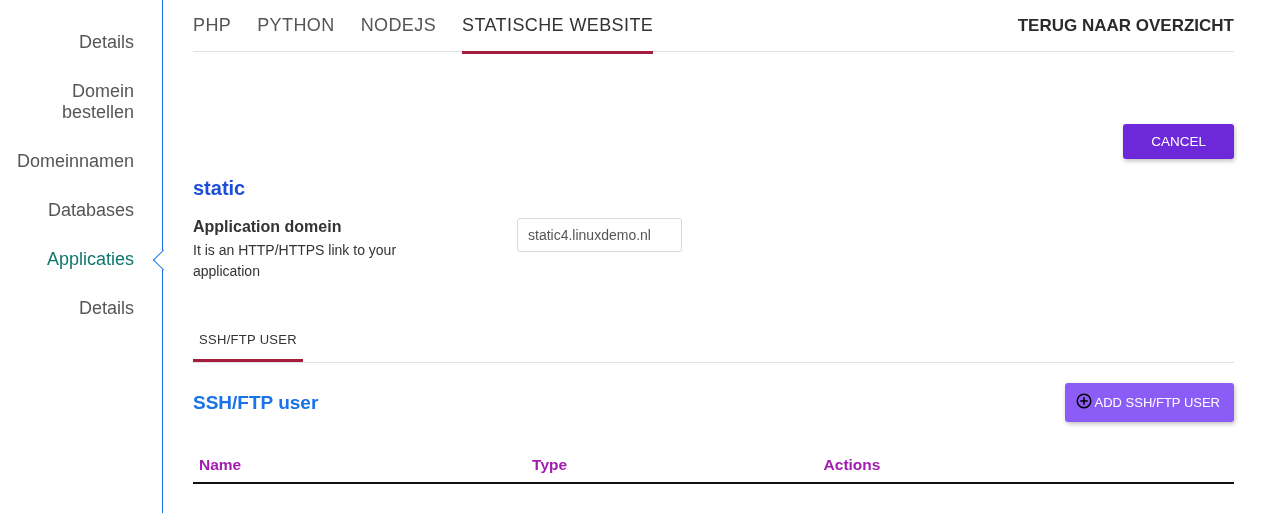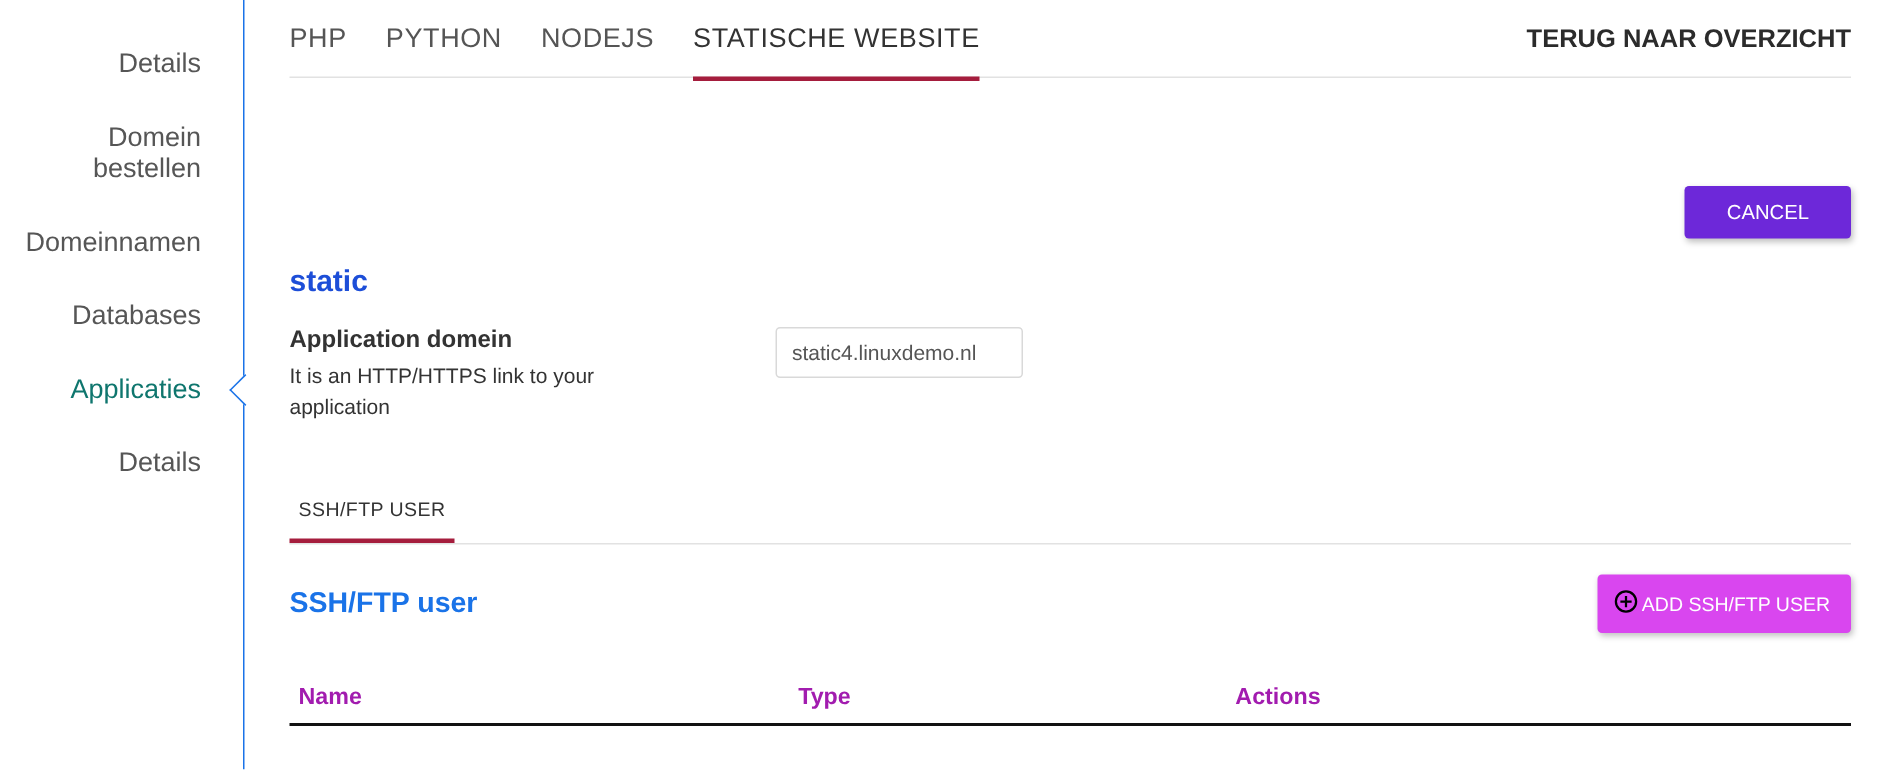--- a/index.html
+++ b/index.html
@@ -150,21 +150,21 @@
     }
     .blue-heading {
       color: #1a73e8;
       font-size: 19px;
       font-weight: 700;
     }
     .btn-add {
       display: inline-flex;
       align-items: center;
       gap: 2px;
-      background: #d946ef;
+      background: #8b5cf6;
       color: #fff;
       border: none;
       border-radius: 3px;
       padding: 9px 14px 9px 10px;
       font-size: 13px;
       cursor: pointer;
       box-shadow: 1px 2px 4px rgba(0,0,0,0.25);
     }
     .btn-add svg { width: 18px; height: 18px; }
     .table {

